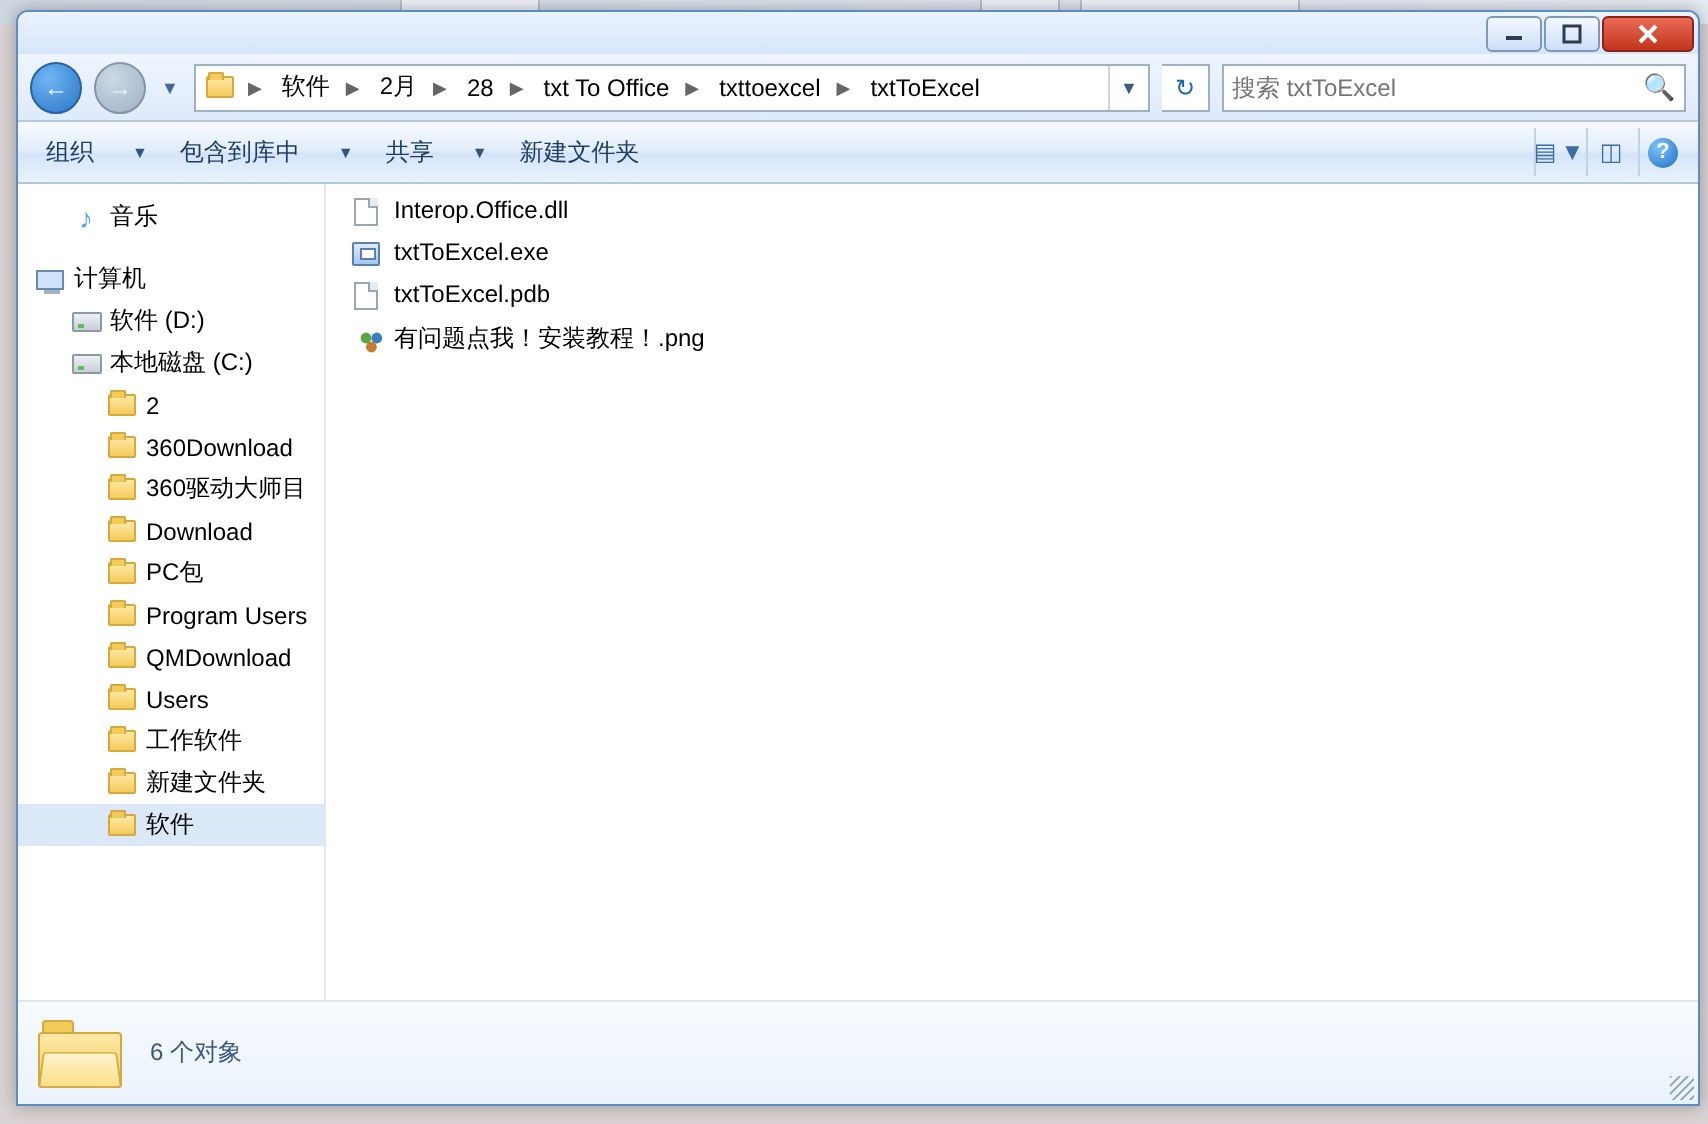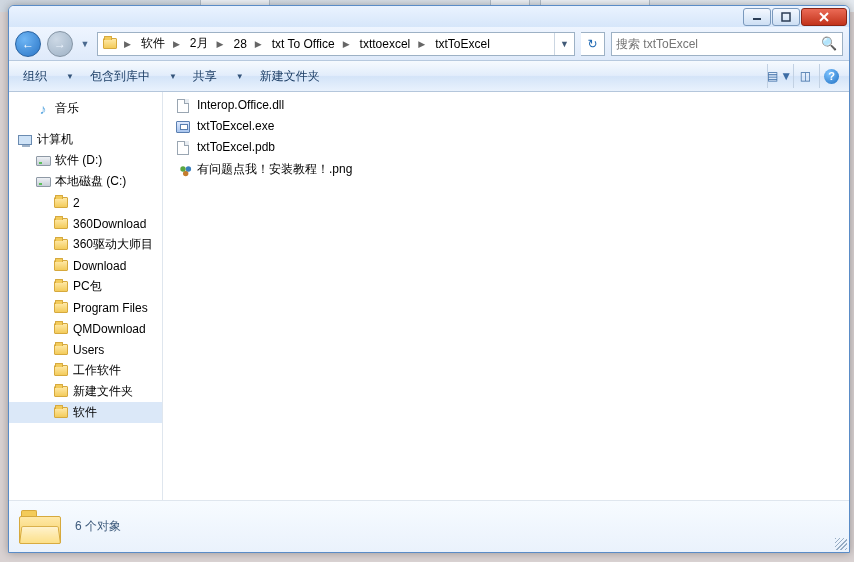--- a/index.html
+++ b/index.html
@@ -213,21 +213,21 @@
             <div class="tree-item lvl2">
               <span class="ticon-small">
                 <span class="folder-sm"></span>
               </span>
               <span>PC包</span>
             </div>
             <div class="tree-item lvl2">
               <span class="ticon-small">
                 <span class="folder-sm"></span>
               </span>
-              <span>Program Files</span>
+              <span>Program Users</span>
             </div>
             <div class="tree-item lvl2">
               <span class="ticon-small">
                 <span class="folder-sm"></span>
               </span>
               <span>QMDownload</span>
             </div>
             <div class="tree-item lvl2">
               <span class="ticon-small">
                 <span class="folder-sm"></span>

